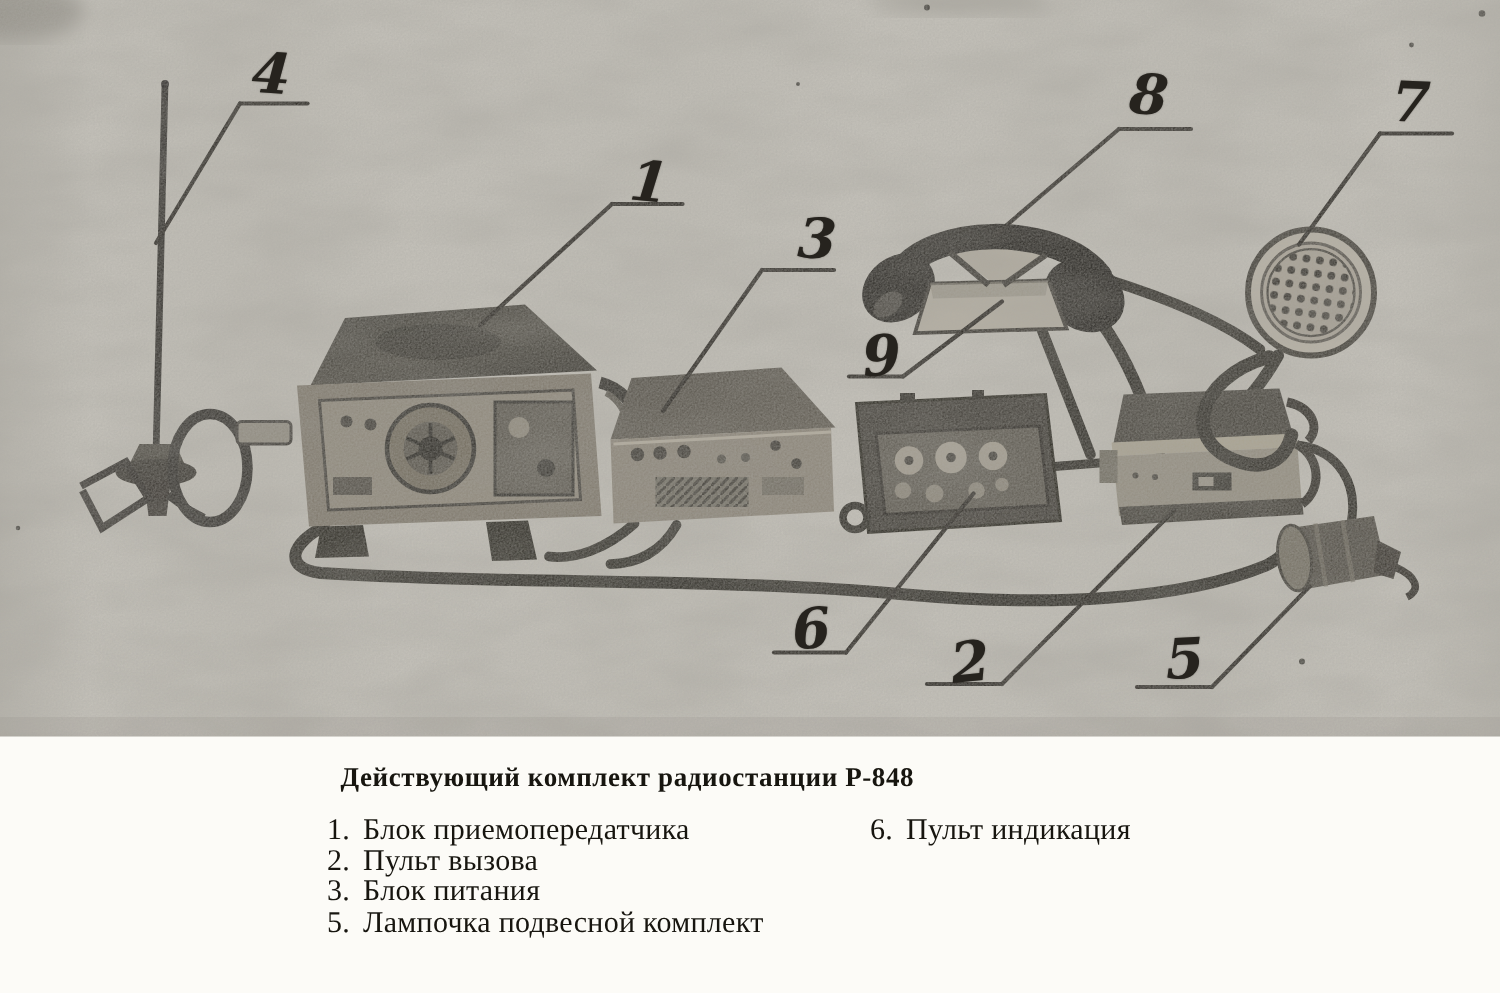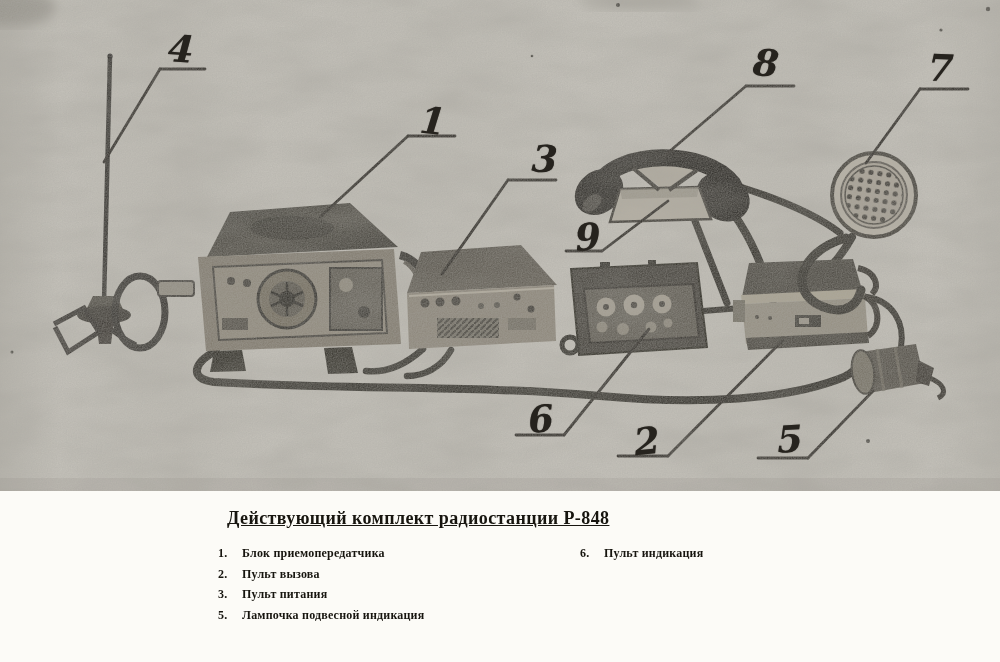--- a/index.html
+++ b/index.html
@@ -9,22 +9,22 @@
   .photo{position:absolute;left:0;top:0;width:1000px;height:491px;
          background:#c7c4bc;border-bottom:2px solid #b7b4ab;
          box-shadow:inset 0 0 46px rgba(88,85,77,.38), inset 0 -6px 14px rgba(100,97,88,.25);}
   .photo svg{position:absolute;left:0;top:0;}
   .callout{position:absolute;font-family:"DejaVu Serif","Liberation Serif",serif;
            font-style:italic;font-weight:600;font-size:37px;line-height:1;
            color:#26231e;text-shadow:0 0 1px rgba(38,35,30,.55);}
   
   .caption{position:absolute;left:0;top:491px;width:1000px;height:171px;background:#fcfbf7;}
   .caption-title{position:absolute;left:227px;top:17px;font-size:18px;font-weight:bold;
-                 color:#17150f;letter-spacing:.4px;text-decoration:underline;}
-  .legend-col{position:absolute;top:52px;font-size:12px;font-weight:bold;color:#17150f;
+                 color:#17150f;letter-spacing:.4px;}
+  .legend-col{position:absolute;top:52px;font-size:20px;font-weight:normal;color:#17150f;
               letter-spacing:.2px;}
   .legend-left{left:218px;width:330px;}
   .legend-right{left:580px;width:300px;}
   .legend-row{height:20.6px;line-height:20.6px;white-space:nowrap;}
   .legend-num{display:inline-block;width:24px;}
   .legend-left .legend-row:nth-child(5) .legend-label{word-spacing:6px;}
 </style>
 </head>
 <body>
 
@@ -248,22 +248,22 @@
     <span class="callout" style="left:634px;top:423px;transform:rotate(-6deg)">2</span>
     <span class="callout" style="left:777px;top:421px;transform:rotate(-3deg)">5</span>
   </div>
 
   <div class="caption">
     <div class="caption-title">Действующий комплект радиостанции Р-848</div>
 
     <div class="legend-col legend-left">
       <div class="legend-row"><span class="legend-num">1.</span><span class="legend-label">Блок приемопередатчика</span></div>
       <div class="legend-row"><span class="legend-num">2.</span><span class="legend-label">Пульт вызова</span></div>
-      <div class="legend-row"><span class="legend-num">3.</span><span class="legend-label">Пульт питания</span></div>
-      <div class="legend-row"><span class="legend-num">5.</span><span class="legend-label">Лампочка подвесной индикация</span></div>
+      <div class="legend-row"><span class="legend-num">3.</span><span class="legend-label">Блок питания</span></div>
+      <div class="legend-row"><span class="legend-num">5.</span><span class="legend-label">Лампочка подвесной комплект</span></div>
     </div>
 
     <div class="legend-col legend-right">
       <div class="legend-row"><span class="legend-num">6.</span><span class="legend-label">Пульт индикация</span></div>
     </div>
   </div>
 
 </div>
 
 </body></html>

